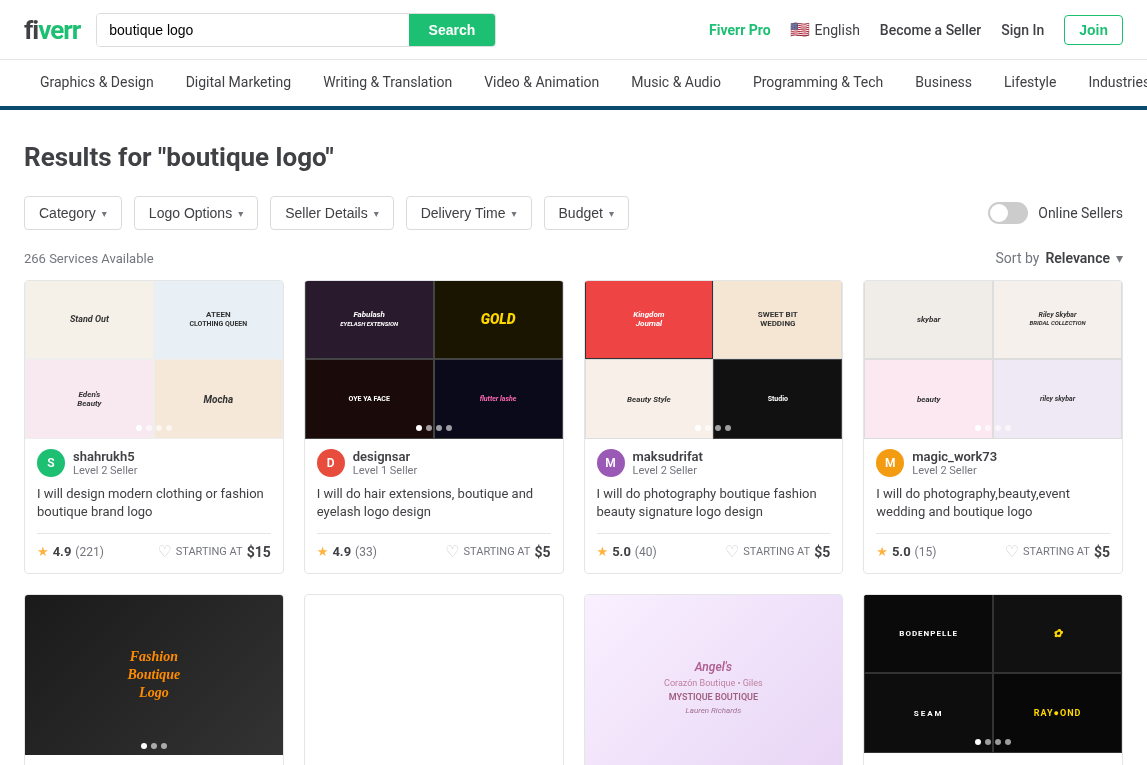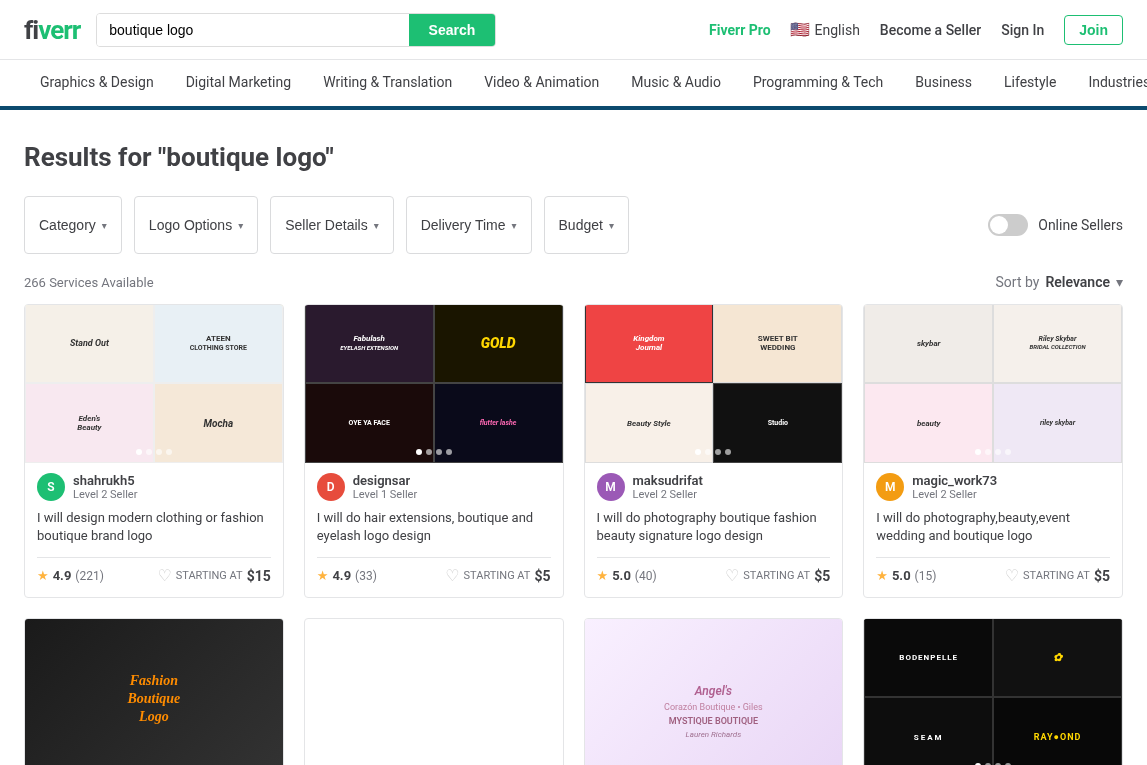--- a/index.html
+++ b/index.html
@@ -23,21 +23,21 @@
     
     .nav { display: flex; align-items: center; border-bottom: 4px solid #0c4a6e; padding: 0 24px; overflow-x: auto; }
     .nav-item { padding: 14px 16px; font-size: 14px; color: #404145; cursor: pointer; white-space: nowrap; border-bottom: 2px solid transparent; }
 
     
     .main { padding: 32px 24px; }
     .results-title { font-size: 26px; font-weight: 700; color: #404145; margin-bottom: 24px; }
 
     
     .filters { display: flex; align-items: center; gap: 12px; margin-bottom: 20px; }
-    .filter-btn { display: flex; align-items: center; gap: 6px; border: 1px solid #dadbdd; border-radius: 4px; padding: 20px 14px; font-size: 14px; color: #404145; cursor: pointer; background: #fff; white-space: nowrap; }
+    .filter-btn { display: flex; align-items: center; gap: 6px; border: 1px solid #dadbdd; border-radius: 4px; padding: 8px 14px; font-size: 14px; color: #404145; cursor: pointer; background: #fff; white-space: nowrap; }
     .chevron { font-size: 10px; color: #74767e; }
     .online-sellers { margin-left: auto; display: flex; align-items: center; gap: 10px; font-size: 14px; color: #404145; }
     .toggle { width: 40px; height: 22px; background: #ccc; border-radius: 11px; position: relative; cursor: pointer; }
     .toggle-knob { width: 18px; height: 18px; background: #fff; border-radius: 50%; position: absolute; top: 2px; left: 2px; transition: left 0.2s; }
 
     
     .stats-bar { display: flex; align-items: center; justify-content: space-between; margin-bottom: 14px; }
     .services-count { font-size: 13px; color: #74767e; }
     .sort-by { display: flex; align-items: center; gap: 6px; font-size: 14px; color: #74767e; cursor: pointer; }
     .sort-by strong { color: #404145; font-weight: 600; }
@@ -162,21 +162,21 @@
 
   <div class="grid">
 
     <div class="card">
       <div class="card-img-placeholder bg-cream">
         <div class="img-grid-4">
           <div class="img-cell" style="background:#f5f0e8; border:0.5px solid #eee;">
             <div class="card-logo-text text-dark" style="font-size:9px; font-style:italic;">Stand Out</div>
           </div>
           <div class="img-cell" style="background:#e8f0f5; border:0.5px solid #eee;">
-            <div class="card-logo-text text-dark" style="font-size:8px;">ATEEN<br><span style="font-size:7px;">CLOTHING STORE</span></div>
+            <div class="card-logo-text text-dark" style="font-size:8px;">ATEEN<br><span style="font-size:7px;">CLOTHING QUEEN</span></div>
           </div>
           <div class="img-cell" style="background:#f8e8f0; border:0.5px solid #eee;">
             <div class="card-logo-text text-dark" style="font-size:8px; font-style:italic;">Eden's<br>Beauty</div>
           </div>
           <div class="img-cell" style="background:#f5e8d8; border:0.5px solid #eee;">
             <div class="card-logo-text text-dark" style="font-size:10px; font-style:italic;">Mocha</div>
           </div>
         </div>
         <div class="dots">
           <div class="dot active"></div>

